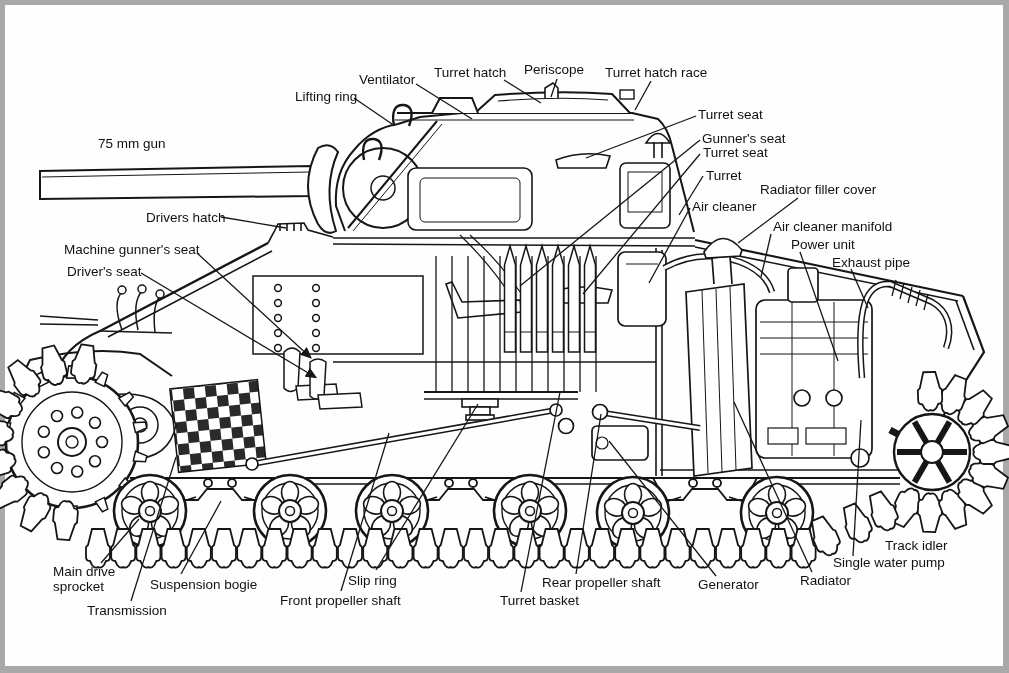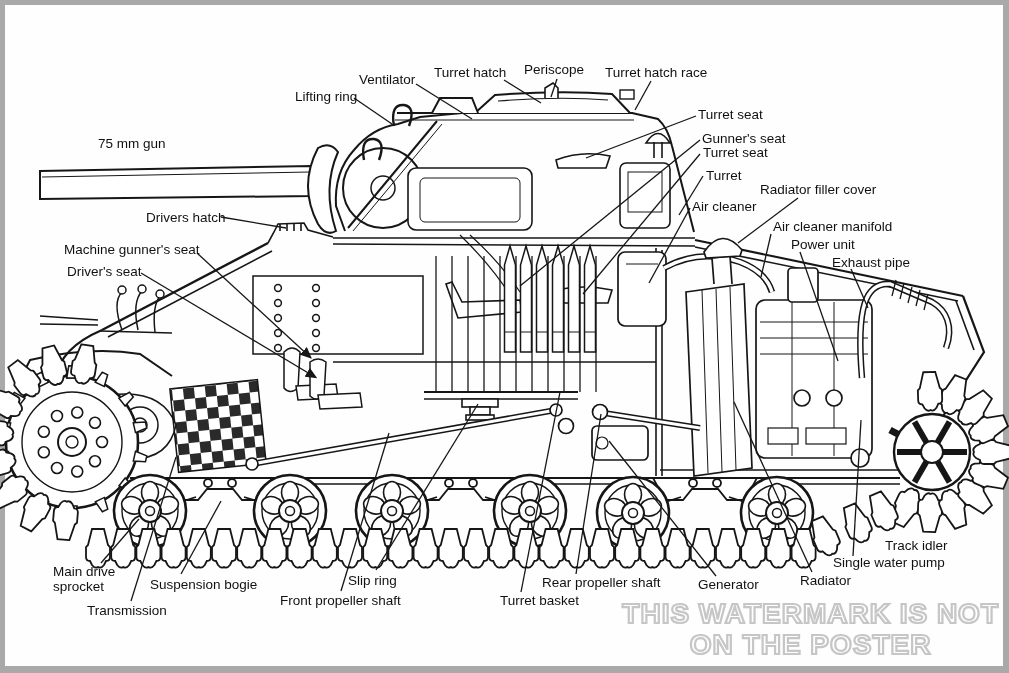--- a/index.html
+++ b/index.html
@@ -403,17 +403,13 @@
         <line x1="716" y1="576" x2="609" y2="441" stroke="#161616" stroke-width="1.3"></line>
         <text x="698" y="589" class="lbl">Generator</text>
         <line x1="812" y1="572" x2="734" y2="402" stroke="#161616" stroke-width="1.3"></line>
         <text x="800" y="585" class="lbl">Radiator</text>
         <line x1="853" y1="556" x2="861" y2="420" stroke="#161616" stroke-width="1.3"></line>
         <text x="833" y="567" class="lbl">Single water pump</text>
         <text x="885" y="550" class="lbl">Track idler</text>
       </g>
   </svg>
 
-  <div class="watermark">
-    <div>THIS WATERMARK IS NOT</div>
-    <div>ON THE POSTER</div>
-  </div>
 </div>
 
 </body></html>

